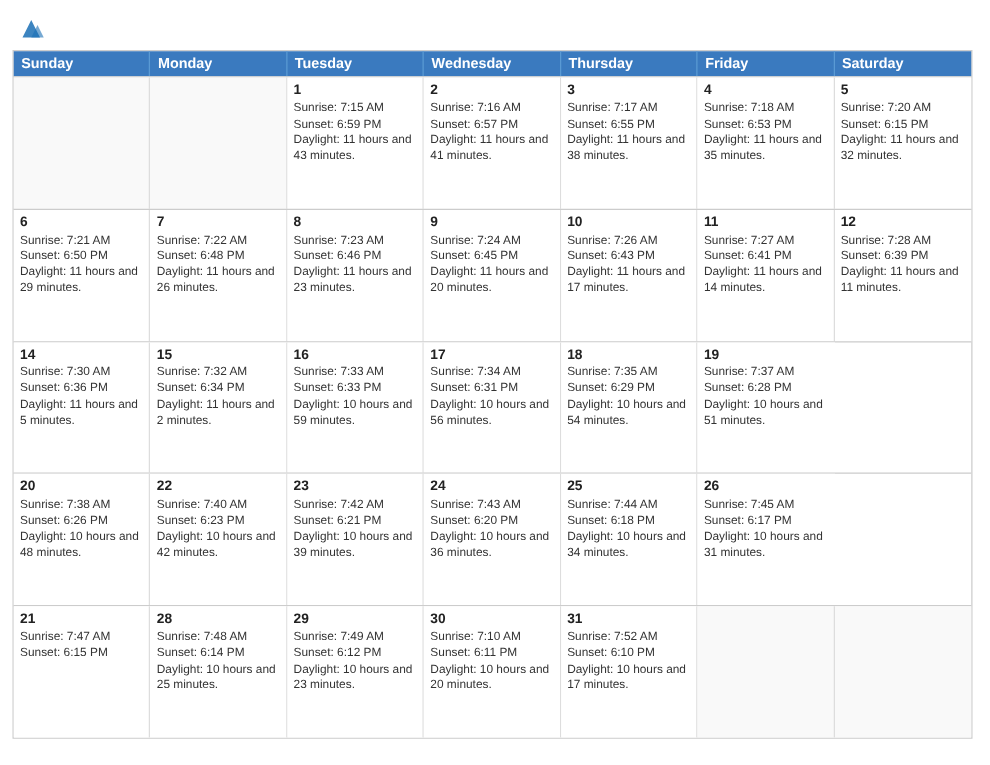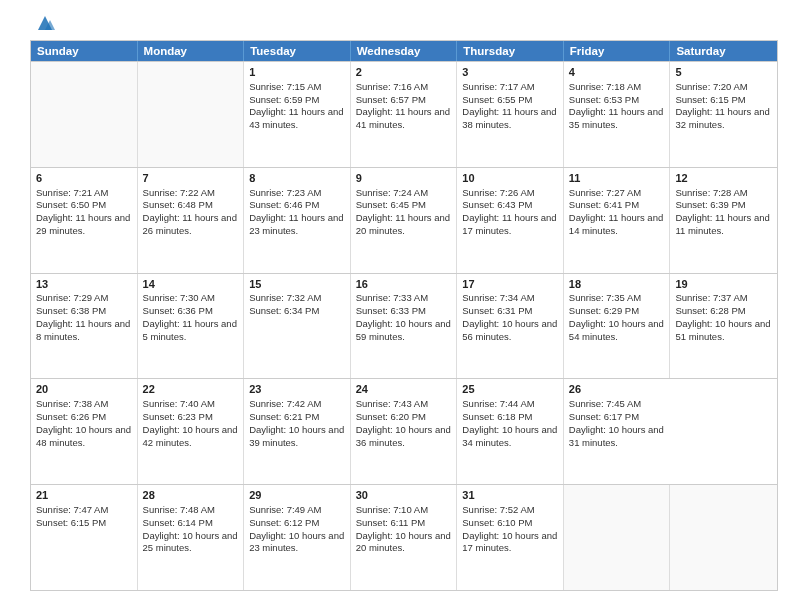--- a/index.html
+++ b/index.html
@@ -6,21 +6,21 @@
     body {
       font-family: Arial, sans-serif;
       background: #fff;
       width: 792px;
       height: 612px;
       overflow: hidden;
     }
     .page {
       width: 792px;
       height: 601px;
-      padding: 12px 14px 10px 30px;
+      padding: 12px 14px 10px 10px;
       display: flex;
       flex-direction: column;
     }
     .header {
       display: flex;
       justify-content: space-between;
       align-items: flex-start;
       margin-bottom: 6px;
     }
     .logo {
@@ -150,23 +150,22 @@
         <div class="cal-week">
           <div class="cal-cell"><span class="day-number">6</span><span>Sunrise: 7:21 AM</span><br><span>Sunset: 6:50 PM</span><br><span>Daylight: 11 hours and 29 minutes.</span></div>
           <div class="cal-cell"><span class="day-number">7</span><span>Sunrise: 7:22 AM</span><br><span>Sunset: 6:48 PM</span><br><span>Daylight: 11 hours and 26 minutes.</span></div>
           <div class="cal-cell"><span class="day-number">8</span><span>Sunrise: 7:23 AM</span><br><span>Sunset: 6:46 PM</span><br><span>Daylight: 11 hours and 23 minutes.</span></div>
           <div class="cal-cell"><span class="day-number">9</span><span>Sunrise: 7:24 AM</span><br><span>Sunset: 6:45 PM</span><br><span>Daylight: 11 hours and 20 minutes.</span></div>
           <div class="cal-cell"><span class="day-number">10</span><span>Sunrise: 7:26 AM</span><br><span>Sunset: 6:43 PM</span><br><span>Daylight: 11 hours and 17 minutes.</span></div>
           <div class="cal-cell"><span class="day-number">11</span><span>Sunrise: 7:27 AM</span><br><span>Sunset: 6:41 PM</span><br><span>Daylight: 11 hours and 14 minutes.</span></div>
           <div class="cal-cell"><span class="day-number">12</span><span>Sunrise: 7:28 AM</span><br><span>Sunset: 6:39 PM</span><br><span>Daylight: 11 hours and 11 minutes.</span></div>
         </div>
         <div class="cal-week">
-          <div class="cal-cell"><span class="day-number">13</span><span>Sunrise: 7:29 AM</span><br><span>Sunset: 6:38 PM</span><br><span>Daylight: 11 hours and 8 minutes.</span></div>
           <div class="cal-cell"><span class="day-number">14</span><span>Sunrise: 7:30 AM</span><br><span>Sunset: 6:36 PM</span><br><span>Daylight: 11 hours and 5 minutes.</span></div>
-          <div class="cal-cell"><span class="day-number">15</span><span>Sunrise: 7:32 AM</span><br><span>Sunset: 6:34 PM</span><br></div>
+          <div class="cal-cell"><span class="day-number">15</span><span>Sunrise: 7:32 AM</span><br><span>Sunset: 6:34 PM</span><br><span>Daylight: 11 hours and 2 minutes.</span></div>
           <div class="cal-cell"><span class="day-number">16</span><span>Sunrise: 7:33 AM</span><br><span>Sunset: 6:33 PM</span><br><span>Daylight: 10 hours and 59 minutes.</span></div>
           <div class="cal-cell"><span class="day-number">17</span><span>Sunrise: 7:34 AM</span><br><span>Sunset: 6:31 PM</span><br><span>Daylight: 10 hours and 56 minutes.</span></div>
           <div class="cal-cell"><span class="day-number">18</span><span>Sunrise: 7:35 AM</span><br><span>Sunset: 6:29 PM</span><br><span>Daylight: 10 hours and 54 minutes.</span></div>
           <div class="cal-cell"><span class="day-number">19</span><span>Sunrise: 7:37 AM</span><br><span>Sunset: 6:28 PM</span><br><span>Daylight: 10 hours and 51 minutes.</span></div>
         </div>
         <div class="cal-week">
           <div class="cal-cell"><span class="day-number">20</span><span>Sunrise: 7:38 AM</span><br><span>Sunset: 6:26 PM</span><br><span>Daylight: 10 hours and 48 minutes.</span></div>
           <div class="cal-cell"><span class="day-number">22</span><span>Sunrise: 7:40 AM</span><br><span>Sunset: 6:23 PM</span><br><span>Daylight: 10 hours and 42 minutes.</span></div>
           <div class="cal-cell"><span class="day-number">23</span><span>Sunrise: 7:42 AM</span><br><span>Sunset: 6:21 PM</span><br><span>Daylight: 10 hours and 39 minutes.</span></div>
           <div class="cal-cell"><span class="day-number">24</span><span>Sunrise: 7:43 AM</span><br><span>Sunset: 6:20 PM</span><br><span>Daylight: 10 hours and 36 minutes.</span></div>

